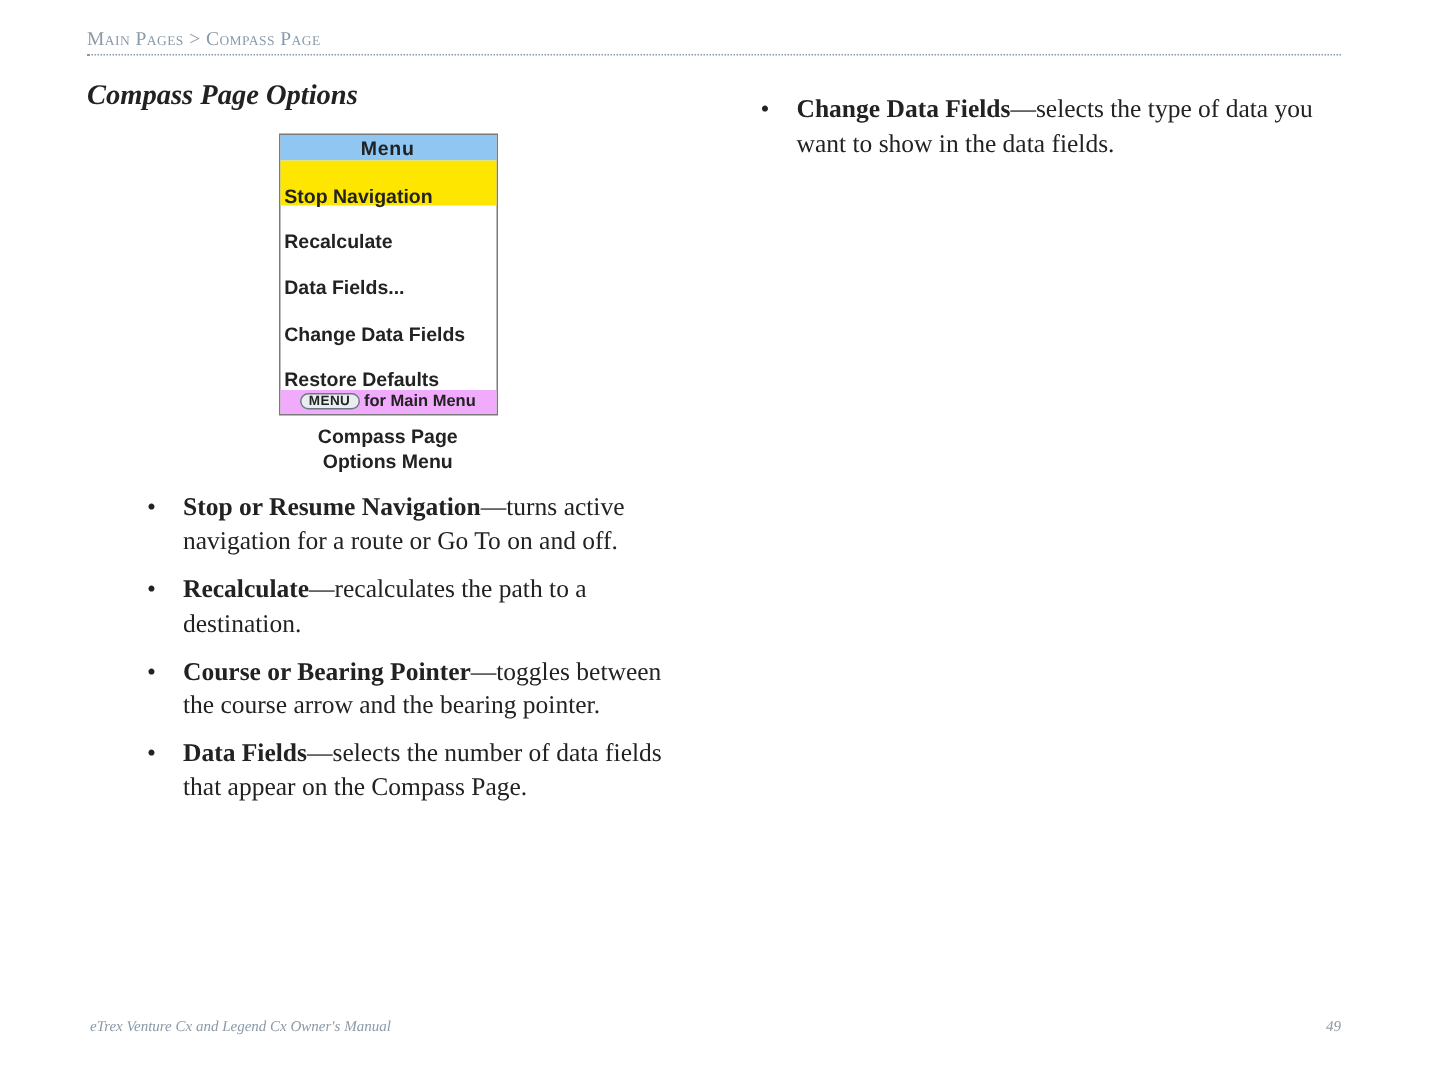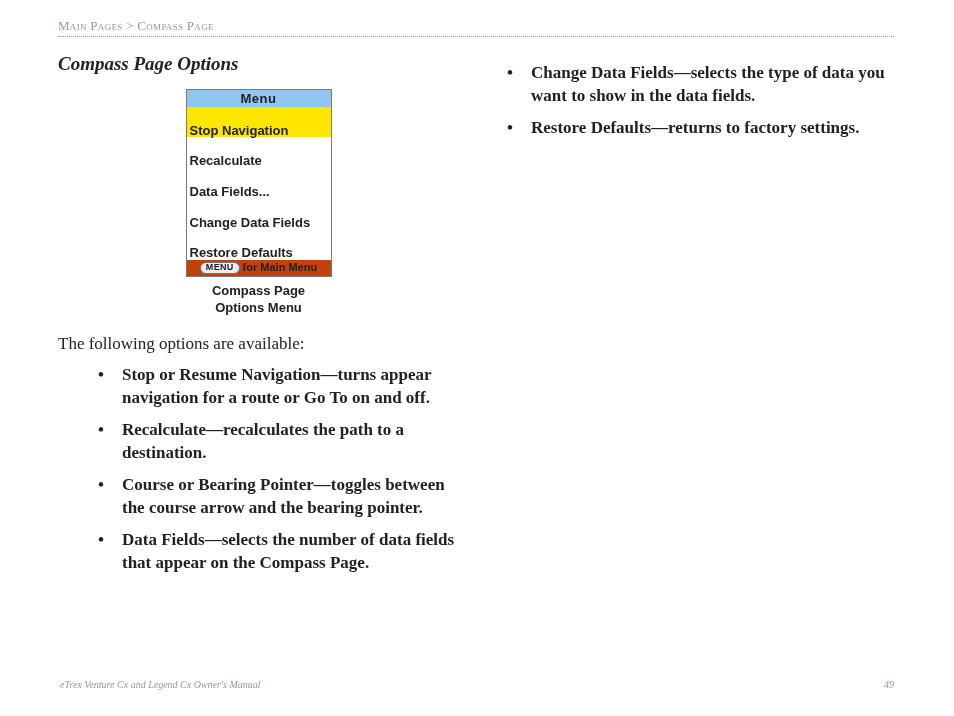--- a/index.html
+++ b/index.html
@@ -68,21 +68,21 @@
     letter-spacing: 0.5px;
   }
   .device-row {
     padding: 17px 3px 0 3px;
     white-space: nowrap;
   }
   .device-row.hl {
     background: #ffe600;
   }
   .device-footer {
-    background: #c2410c;
+    background: #f0abfc;
     text-align: center;
     padding: 2px 0;
     font-size: 11px;
   }
   .menu-pill {
     display: inline-block;
     background: #e9edf0;
     border: 1px solid #6b7b86;
     border-radius: 7px;
     padding: 0 5px;
@@ -99,21 +99,20 @@
     margin-top: 6px;
     line-height: 1.3;
   }
   .lead {
     margin-top: 18px;
     margin-bottom: 10px;
   }
   ul.bullets {
     list-style: none;
     padding-left: 40px;
-    font-weight: bold;
   }
   ul.bullets li {
     position: relative;
     margin: 9px 0;
     line-height: 1.35;
     padding-left: 24px;
   }
   ul.bullets li::before {
     content: "•";
     position: absolute;
@@ -165,33 +164,31 @@
         <div class="device-footer">
           <span class="menu-pill">MENU</span><span> for Main Menu</span>
         </div>
       </div>
       <div class="caption">
         <span>Compass Page</span><br>
         <span>Options Menu</span>
       </div>
     </div>
 
-    <p class="lead">The following options are available:</p>
     <ul class="bullets" id="left-bullets">
-        <li><b>Stop or Resume Navigation</b><span>—turns appear navigation for a route or Go To on and off.</span></li>
+        <li><b>Stop or Resume Navigation</b><span>—turns active navigation for a route or Go To on and off.</span></li>
         <li><b>Recalculate</b><span>—recalculates the path to a destination.</span></li>
         <li><b>Course or Bearing Pointer</b><span>—toggles between the course arrow and the bearing pointer.</span></li>
         <li><b>Data Fields</b><span>—selects the number of data fields that appear on the Compass Page.</span></li>
       </ul>
   </div>
 
   <div class="col">
     <ul class="bullets right" id="right-bullets">
         <li><b>Change Data Fields</b><span>—selects the type of data you want to show in the data fields.</span></li>
-        <li><b>Restore Defaults</b><span>—returns to factory settings.</span></li>
       </ul>
   </div>
 </div>
 
 <div class="footer">
   <span>eTrex Venture Cx and Legend Cx Owner's Manual</span>
   <span class="pg">49</span>
 </div>
 
 </body></html>

